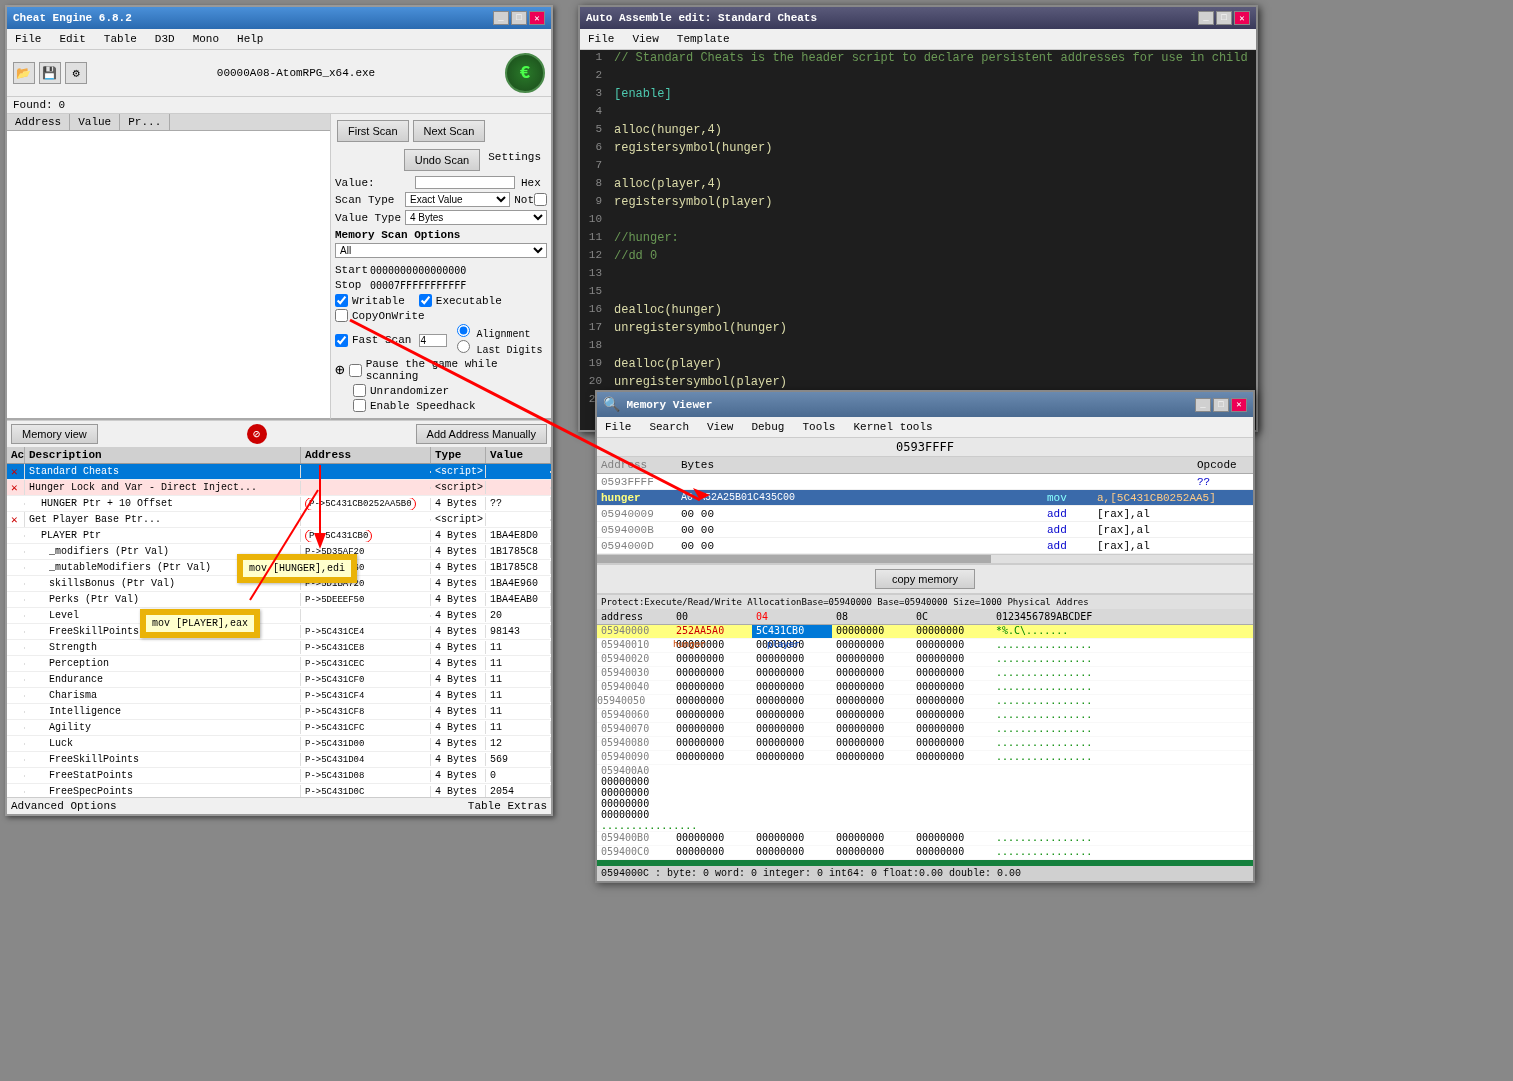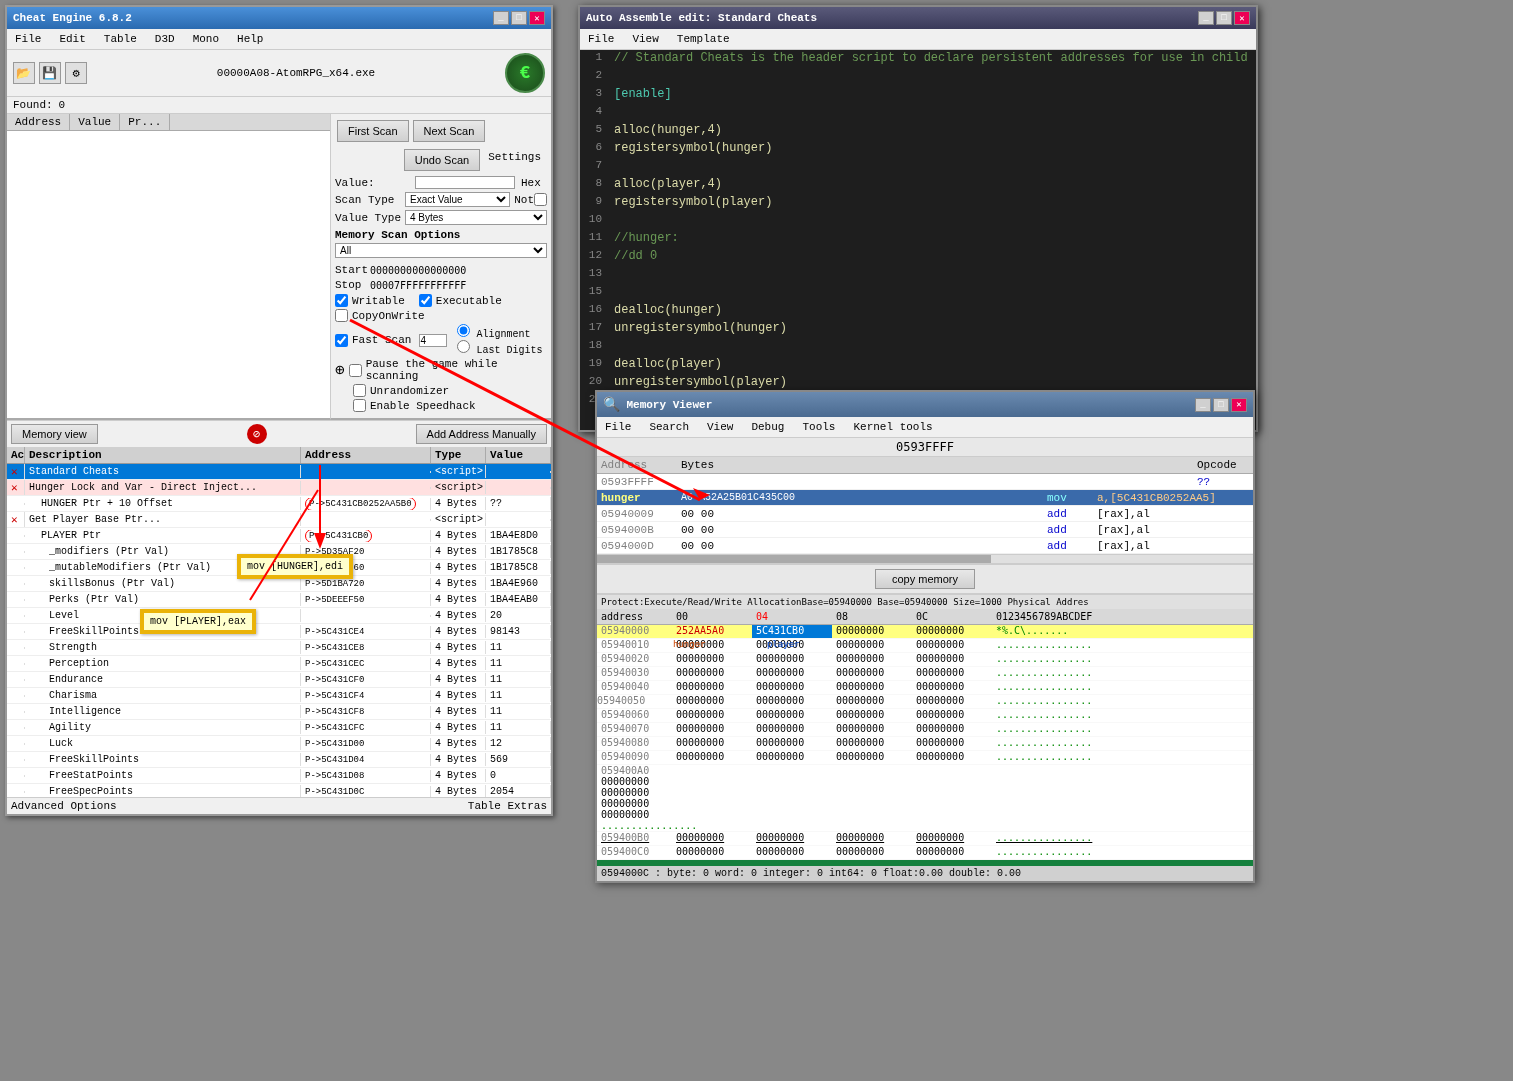--- a/index.html
+++ b/index.html
@@ -304,21 +304,21 @@
     .mv-hex-row {
       display: flex;
       min-height: 14px;
       border-bottom: 1px solid #f8f8f8;
     }
 
     
     .annotation-box {
       position: absolute;
       background: #ffffcc;
-      border: 4px solid #eab308;
+      border: 6px solid #eab308;
       padding: 3px 6px;
       font-size: 10px;
       font-family: 'Courier New', monospace;
       white-space: nowrap;
       z-index: 100;
       box-shadow: 1px 1px 3px rgba(0,0,0,0.3);
     }
 
     
     .red-x {
@@ -909,21 +909,21 @@
       <span style="flex:1; padding:0 4px; color:#008800; font-size:10px;">................</span>
     </div>
     <div class="mv-hex-row" style="display:flex; min-height:14px; border-bottom:1px solid #f8f8f8;flex-direction:column;">
       <span style="width:75px; padding:0 4px; color:#808080; font-size:10px;">059400A0</span>
       <span style="width:80px; padding:0 4px; font-size:10px;">00000000</span>
       <span style="width:80px; padding:0 4px; font-size:10px;">00000000</span>
       <span style="width:80px; padding:0 4px; font-size:10px;">00000000</span>
       <span style="width:80px; padding:0 4px; font-size:10px;">00000000</span>
       <span style="flex:1; padding:0 4px; color:#008800; font-size:10px;">................</span>
     </div>
-    <div class="mv-hex-row" style="display:flex; min-height:14px; border-bottom:1px solid #f8f8f8;text-decoration:underline;">
+    <div class="mv-hex-row" style="display:flex; min-height:14px; border-bottom:1px solid #f8f8f8;">
       <span style="width:75px; padding:0 4px; color:#808080; font-size:10px;">059400B0</span>
       <span style="width:80px; padding:0 4px; font-size:10px;">00000000</span>
       <span style="width:80px; padding:0 4px; font-size:10px;">00000000</span>
       <span style="width:80px; padding:0 4px; font-size:10px;">00000000</span>
       <span style="width:80px; padding:0 4px; font-size:10px;">00000000</span>
       <span style="flex:1; padding:0 4px; color:#008800; font-size:10px;">................</span>
     </div>
     <div class="mv-hex-row" style="display:flex; min-height:14px; border-bottom:1px solid #f8f8f8;">
       <span style="width:75px; padding:0 4px; color:#808080; font-size:10px;">059400C0</span>
       <span style="width:80px; padding:0 4px; font-size:10px;">00000000</span>

